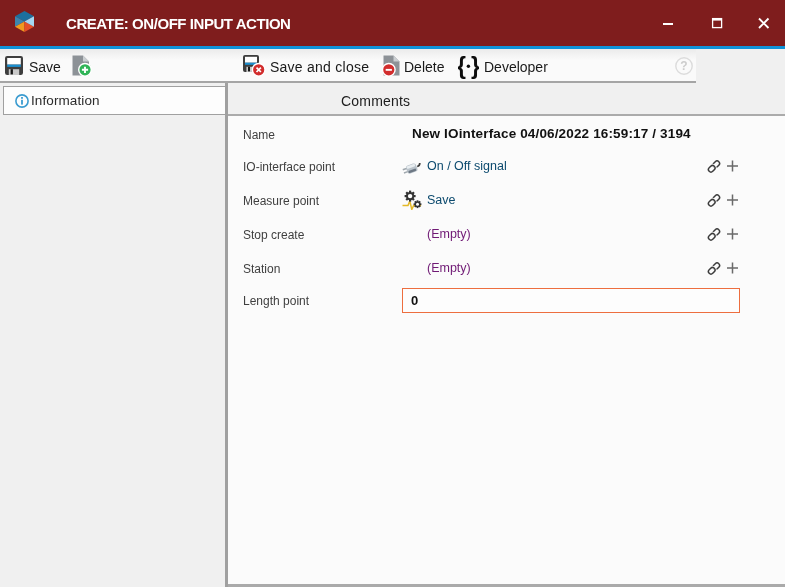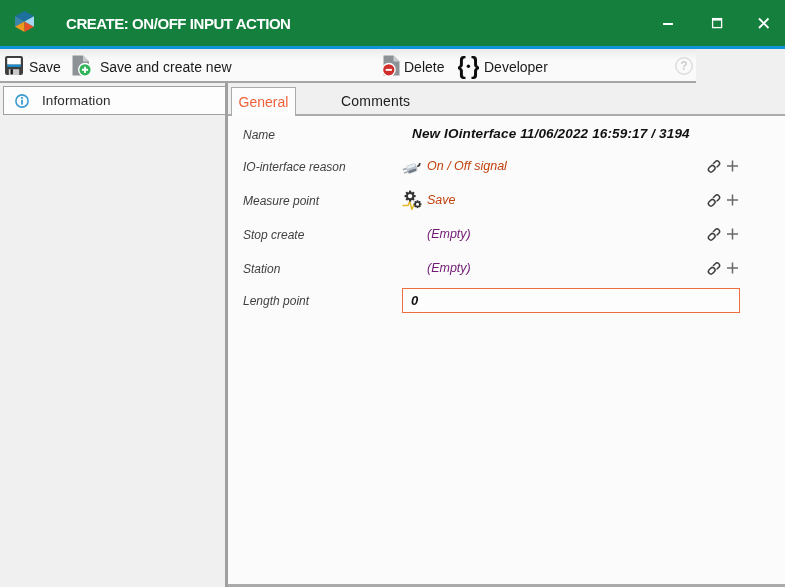--- a/index.html
+++ b/index.html
@@ -1,47 +1,47 @@
 <!DOCTYPE html>
 <html><head>
 <meta charset="utf-8">
 <style>
 * { margin:0; padding:0; box-sizing:border-box; }
 html,body { width:785px; height:587px; overflow:hidden; }
 body { font-family:"Liberation Sans", sans-serif; position:relative; background:#f0f0f0; }
 
-.titlebar { position:absolute; left:0; top:0; width:785px; height:46px; background:#15803d; }
+.titlebar { position:absolute; left:0; top:0; width:785px; height:46px; background:#7f1d1d; }
 .logo { position:absolute; left:15px; top:11px; }
 .title { position:absolute; left:66px; top:15px; font-size:15px; font-weight:700; color:#ffffff; letter-spacing:-0.45px; }
 .wb { position:absolute; top:0; width:46px; height:46px; }
 
 .accent { position:absolute; left:0; top:46px; width:785px; height:3px; background:#0f93da; }
 
 .toolbar { position:absolute; left:0; top:49px; width:696px; height:34px; background:linear-gradient(#ebebeb, #fafafa 35%, #fafafa); border-bottom:2px solid #a5a5a5; }
 .tbtn { position:absolute; top:0; height:32px; display:flex; align-items:center; color:#1a1a1a; font-size:14px; }
 .tbtn svg { display:block; margin-top:1px; }
 .tbtn span { position:relative; top:2px; }
 .help { position:absolute; right:3px; top:8px; }
 
 .leftpanel { position:absolute; left:0; top:83px; width:225px; height:504px; background:#f0f0f0; }
 .infobox { position:absolute; left:3px; top:3px; width:223px; height:29px; background:#fdfdfd; border:1px solid #a0a0a0; display:flex; align-items:center; }
-.infobox .txt { font-size:13.5px; color:#2b2b2b; margin-left:13px; letter-spacing:0.1px; }
+.infobox .txt { font-size:13.5px; color:#2b2b2b; margin-left:2px; letter-spacing:0.1px; }
 
 .divider { position:absolute; left:225px; top:83px; width:3px; height:504px; background:#a0a0a0; }
 
 .rightpane { position:absolute; left:228px; top:83px; width:557px; height:504px; background:#fbfbfb; border-bottom:3px solid #aaaaaa; }
 .tabstrip { position:absolute; left:0; top:0; width:557px; height:33px; background:#f0f0f0; border-bottom:2px solid #ababab; }
 .tab-general { position:absolute; left:3px; top:4px; width:65px; height:29px; background:#fdfdfd; border:1px solid #ababab; border-bottom:none; color:#ef6239; font-size:14px; text-align:center; line-height:29px; z-index:2; }
 .tab-comments { position:absolute; left:80px; top:4px; color:#1c1c1c; font-size:14px; line-height:29px; letter-spacing:0.2px;margin-left:33px; }
 
 .form { position:absolute; left:0; top:34px; width:557px; }
-.row { position:absolute; left:0; width:557px; height:26px;font-style:italic; }
+.row { position:absolute; left:0; width:557px; height:26px; }
 .label { position:absolute; left:15px; top:4px; font-size:12px; color:#3f3f3f; }
 .value { position:absolute; left:199px; top:3px; font-size:12.5px; }
-.link { color:#c2410c; }
+.link { color:#0c4a6e; }
 .empty { color:#701a75; }
 .rowicon { position:absolute; left:174px; top:0px; }
 .right-icons { position:absolute; left:479px; top:3px; display:flex; }
 .namev { position:absolute; left:184px; top:2px; font-size:13.5px; font-weight:700; color:#111; letter-spacing:0.15px; }
 .lfinput { position:absolute; left:174px; top:-2px; width:338px; height:25px; border:1px solid #ed6e3f; background:#fdfdfd; font-weight:700; font-size:13px; color:#111; padding-left:8px; line-height:23px; }
 </style>
 </head>
 <body>
 
 <div class="titlebar">
@@ -77,21 +77,32 @@
     </svg>
     <span style="margin-left:6px">Save</span>
   </div>
   <div class="tbtn" style="left:71px">
     <svg width="22" height="22" viewBox="0 0 22 22">
       <path d="M1.5 0.5 h10.5 l6 6 v14 h-16.5 z" fill="#8d9297"></path>
       <path d="M12 0.5 l6 6 h-6 z" fill="#caced1"></path>
       <circle cx="14" cy="14.8" r="6.3" fill="#2fb457" stroke="#fff" stroke-width="1.4"></circle>
       <path d="M14 11.7 v6.2 M10.9 14.8 h6.2" stroke="#fff" stroke-width="1.9"></path>
     </svg>
-    <span style="margin-left:7px">Save and create new</span>
+  </div>
+  <div class="tbtn" style="left:243px">
+    <svg width="23" height="22" viewBox="0 0 23 22">
+      <rect x="0" y="0" width="16" height="17" rx="2" fill="#3e3e3e"></rect>
+      <rect x="2" y="1.8" width="12" height="5.9" fill="#ffffff"></rect>
+      <rect x="2" y="7.7" width="12" height="2.1" fill="#1b8fd0"></rect>
+      <rect x="3.4" y="11.8" width="9.2" height="5.2" fill="#c9c9c9"></rect>
+      <rect x="5" y="11.8" width="2" height="4.6" fill="#161616"></rect>
+      <circle cx="15.7" cy="14.8" r="6.3" fill="#d22d2d" stroke="#fff" stroke-width="1.4"></circle>
+      <path d="M13.5 12.6 l4.4 4.4 M17.9 12.6 l-4.4 4.4" stroke="#fff" stroke-width="1.7"></path>
+    </svg>
+    <span style="margin-left:4px;letter-spacing:0.25px">Save and close</span>
   </div>
   <div class="tbtn" style="left:381px">
     <svg width="22" height="22" viewBox="0 0 22 22">
       <path d="M2.5 0.5 h10 l6 6 v14 h-16 z" fill="#8d9297"></path>
       <path d="M12.5 0.5 l6 6 h-6 z" fill="#caced1"></path>
       <circle cx="7.8" cy="14.8" r="6.3" fill="#d22d2d" stroke="#fff" stroke-width="1.4"></circle>
       <rect x="4.7" y="13.9" width="6.2" height="1.9" fill="#fff"></rect>
     </svg>
     <span style="margin-left:1px">Delete</span>
   </div>
@@ -116,30 +127,29 @@
       <rect x="6.1" y="5.8" width="1.8" height="4.8" fill="#3a9bd0"></rect>
       <rect x="6.1" y="3" width="1.8" height="1.8" fill="#3a9bd0"></rect>
     </svg>
     <span class="txt">Information</span>
   </div>
 </div>
 <div class="divider"></div>
 
 <div class="rightpane">
   <div class="tabstrip">
-    <div class="tab-general">General</div>
     <div class="tab-comments">Comments</div>
   </div>
   <div class="form">
     <div class="row" style="top:6.6px">
       <span class="label">Name</span>
-      <span class="namev">New IOinterface 11/06/2022 16:59:17 / 3194</span>
+      <span class="namev">New IOinterface 04/06/2022 16:59:17 / 3194</span>
     </div>
     <div class="row" style="top:38.6px">
-      <span class="label">IO-interface reason</span>
+      <span class="label">IO-interface point</span>
       <svg class="rowicon" width="19" height="15" viewBox="0 0 19 15" style="top:5px">
         <g transform="rotate(-20 9 8)">
           <rect x="4.6" y="3.6" width="10.5" height="8.4" rx="2.4" fill="#b9c2ca"></rect>
           <rect x="5.2" y="4.2" width="9" height="2.6" rx="1.2" fill="#e9eef1"></rect>
           <rect x="5.6" y="9" width="8" height="2.4" rx="1" fill="#6d7884"></rect>
           <rect x="1" y="5.2" width="4" height="1.5" fill="#a0a8ae"></rect>
           <rect x="1" y="8.6" width="4" height="1.5" fill="#a0a8ae"></rect>
         </g>
         <path d="M15.2 5.5 q2.6 -0.4 2.6 -3.4" fill="none" stroke="#3c3c3c" stroke-width="1.7"></path>
       </svg>

